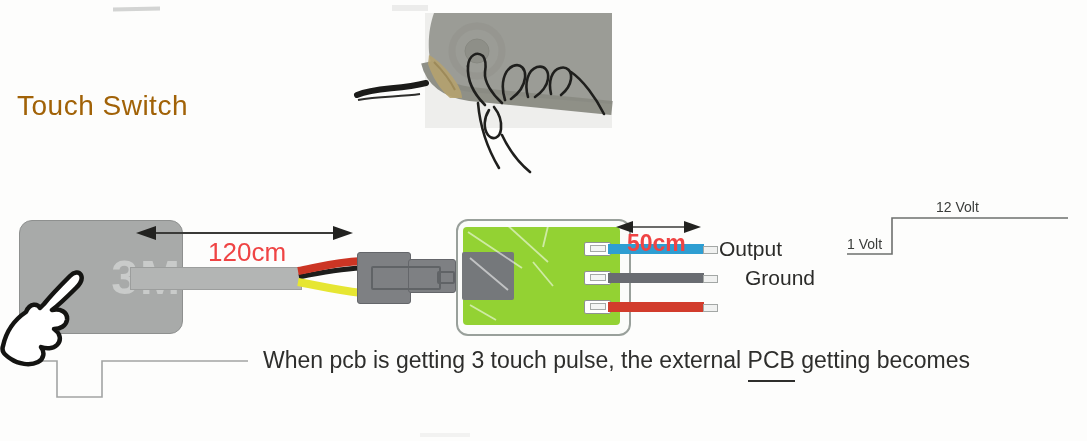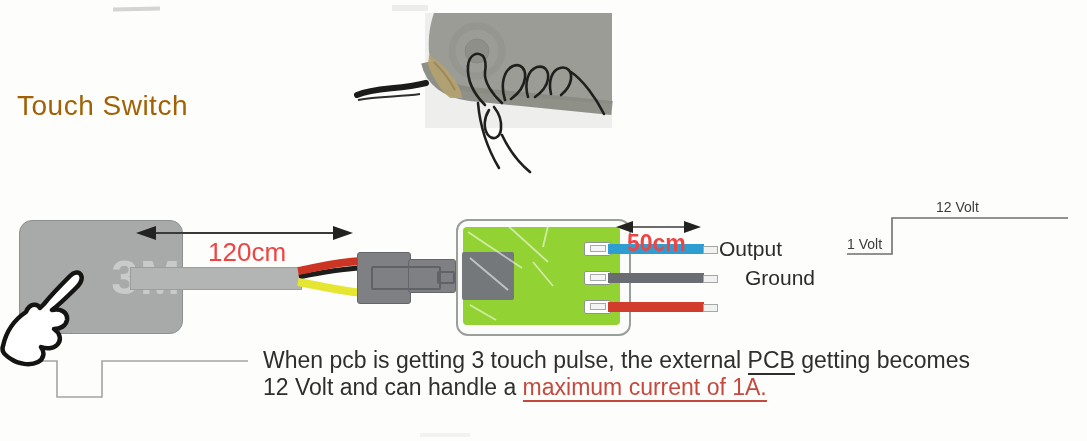--- a/index.html
+++ b/index.html
@@ -19,21 +19,21 @@
   .pcb{background:#fbfcfa;border:2px solid #99a09b;border-radius:12px;}
   .pcb-green{border-radius:4px;}
   .chip{border-radius:2px;}
   .slot{background:#ffffff;border:1px solid #8f9392;border-radius:2px;}
   .slot-inner{background:#f4f5f4;border:1px solid #a5a9a7;}
   .wire{height:10px;}
   .tip{background:#f0f1f0;border:1px solid #a3a7a5;}
   .wire-label{font-size:21px;color:#2b2b29;white-space:nowrap;}
   .volt-label{font-size:14px;color:#3a3c3a;white-space:nowrap;}
   .note{font-size:23px;line-height:27px;color:#2e2e2c;white-space:nowrap;}
-  .u-black{border-bottom:2px solid #2e2e2c;padding-bottom:0px;}
+  .u-black{border-bottom:2px solid #2e2e2c;padding-bottom:7px;}
   .u-red{border-bottom:2px solid currentColor;padding-bottom:0px;}
   .artifact{background:#b0b2b0;}
 </style>
 </head>
 <body>
 
 <div class="canvas">
 
   <div class="abs artifact" style="left:113px;top:7px;width:47px;height:4px;opacity:.55;transform:rotate(-1deg);"></div>
   <div class="abs artifact" style="left:392px;top:5px;width:36px;height:6px;opacity:.22;"></div>
@@ -141,18 +141,15 @@
   <svg class="abs" style="left:840px;top:195px;" width="235" height="65" viewBox="840 195 235 65">
     <path d="M 847,254 H 892 V 218 H 1068" fill="none" stroke="#6e706e" stroke-width="1.6"></path>
   </svg>
   <div class="abs volt-label" style="left:847px;top:236px;">1 Volt</div>
   <div class="abs volt-label" style="left:936px;top:199px;">12 Volt</div>
 
   <div class="abs note" style="left:263px;top:347px;">
     <div>
       <span>When pcb is getting 3 touch pulse, the external </span><span class="u-black">PCB</span><span> getting becomes</span>
     </div>
-    <div>
-      <span>12 Volt and can handle a </span><span class="u-red" style="color: rgb(197, 73, 62);">maximum current of 1A.</span>
-    </div>
   </div>
 
 </div>
 
 </body></html>

